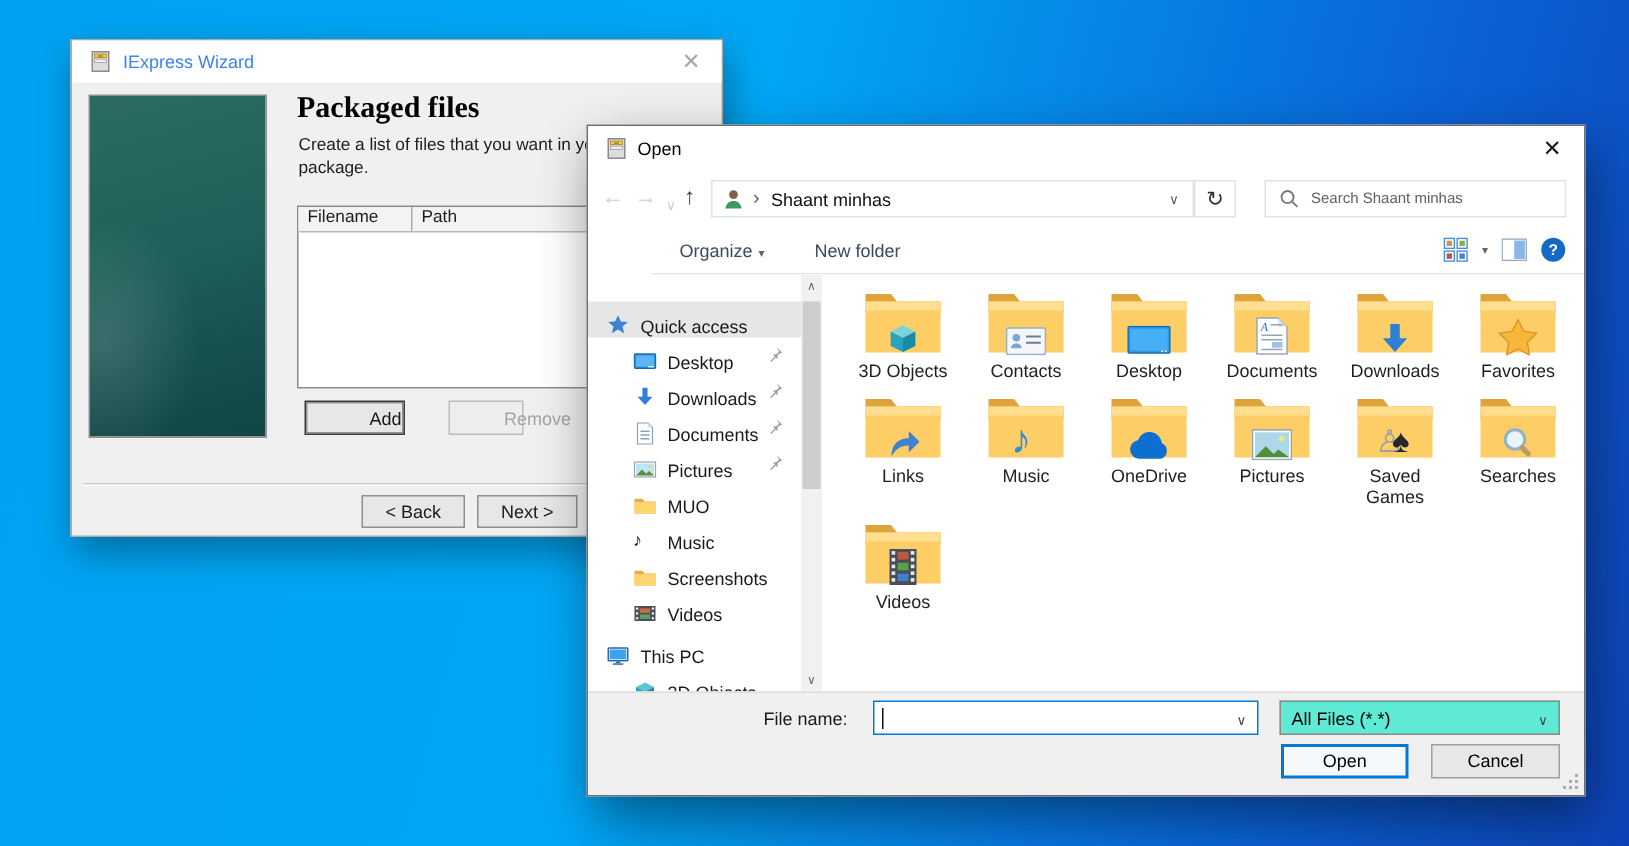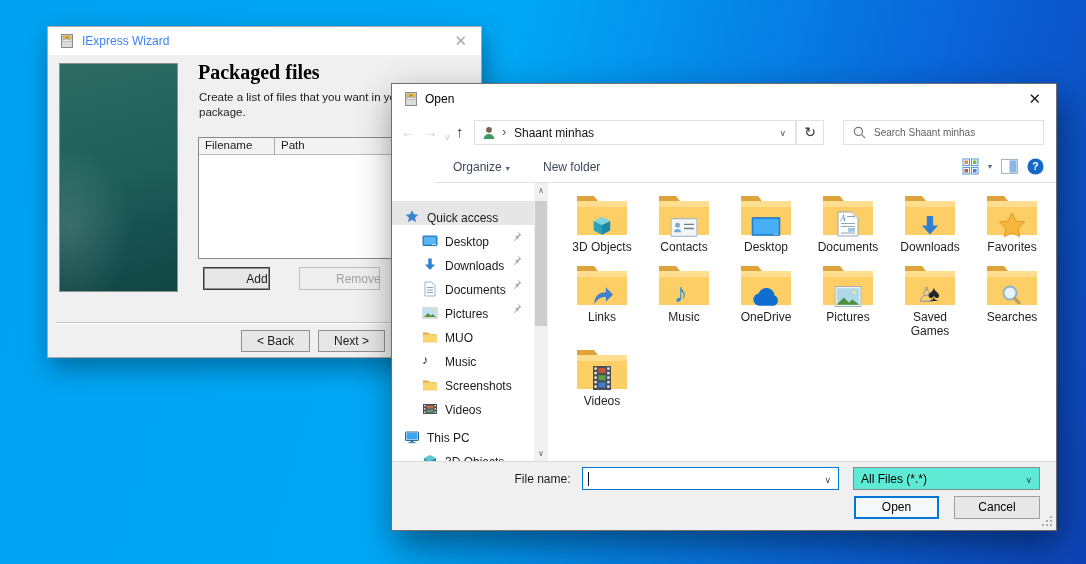--- a/index.html
+++ b/index.html
@@ -28,21 +28,21 @@
   .ix-desc { position:absolute; left:151px; top:63px; font-size:11.5px; line-height:15px; color:#1c1c1c; width:270px; }
   .ix-list { position:absolute; left:150px; top:110px; width:278px; height:122px;
     background:#fff; border:1px solid #8a8a8a; }
   .ix-list-header { display:flex; height:17px; background:#f3f3f3; border-bottom:1px solid #b9b9b9;
     font-size:11.5px; color:#1c1c1c; }
   .ix-col { padding:1px 0 0 6px; border-right:1px solid #ababab; }
   .ix-col.c1 { width:76px; } .ix-col.c2 { flex:1; }
   .ix-btn { position:absolute; height:23px; background:#e7e7e7; border:1px solid #8f8f8f;
     font-family:"Liberation Sans", sans-serif; font-size:12px; color:#1a1a1a; }
   .ix-add { left:155px; top:240px; width:67px; border:1px solid #3c3c3c; box-shadow:inset 0 0 0 1px #8f8f8f;padding-left:41px; }
-  .ix-remove { left:251px; top:240px; width:81px; color:#a3a3a3; border-color:#bdbdbd; background:#eee;padding-left:36px; }
+  .ix-remove { left:251px; top:240px; width:50px; color:#a3a3a3; border-color:#bdbdbd; background:#eee;padding-left:36px; }
   .ix-sep { position:absolute; left:8px; top:295px; right:4px; height:2px;
     border-top:1px solid #c6c6c6; border-bottom:1px solid #fdfdfd; }
   .ix-back { left:193px; top:303px; width:69px; height:22px; }
   .ix-next { left:270px; top:303px; width:67px; height:22px; }
 
   
   .opendlg { left:391px; top:83px; width:666px; height:448px; z-index:20;
     border:1px solid #6f6f6f; box-shadow:4px 14px 34px rgba(0,0,0,.45); background:#fff; }
   .od-titlebar { position:absolute; left:0; top:0; right:0; height:30px; background:#fff; }
   .od-titlebar .app-ic { position:absolute; left:11px; top:7px; width:16px; height:16px; }
@@ -107,21 +107,21 @@
   .overlay svg { display:block; }
   .f-label { margin-top:2px; max-width:64px; text-align:center; line-height:14px; color:#1f1f1f; }
   .ov-chess { width:26px; height:24px; }
   .chess-w { position:absolute; left:0; bottom:0; font-size:21px; color:#9aa0a6; }
   .chess-b { position:absolute; left:11px; bottom:0; font-size:22px; color:#24272b; }
   .ov-music-note { width:24px; height:26px; }
   .note { position:absolute; left:2px; bottom:-2px; font-size:27px; color:#2a8fd4; }
 
   .od-footer { position:absolute; left:0; bottom:0; right:0; height:69px; background:#f0f0f0;
     border-top:1px solid #dcdcdc; }
-  .fn-label { position:absolute; left:117px; top:10px; width:67px; text-align:center; color:#1a1a1a; }
+  .fn-label { position:absolute; left:117px; top:10px; width:67px; text-align:left; color:#1a1a1a; }
   .fn-input { position:absolute; left:190px; top:5px; width:257px; height:23px; background:#fff;
     border:1px solid #0078d7; }
   .fn-caret { position:absolute; left:5px; top:4px; width:1px; height:14px; background:#111; }
   .fn-input .dd, .ft-combo .dd { position:absolute; right:7px; top:7px; font-size:9px; color:#444; }
   .ft-combo { position:absolute; left:461px; top:5px; width:187px; height:23px; background:#5eead4;
     border:1px solid #8a8a8a; }
   .ft-combo .val { position:absolute; left:7px; top:4px; color:#000; }
   .btn { position:absolute; top:34px; height:23px; text-align:center; font-family:"Liberation Sans", sans-serif;
     font-size:12px; cursor:default; }
   .btn-open { left:462px; width:85px; background:#f6f9fc; border:2px solid #0078d7; line-height:19px; color:#000; }

